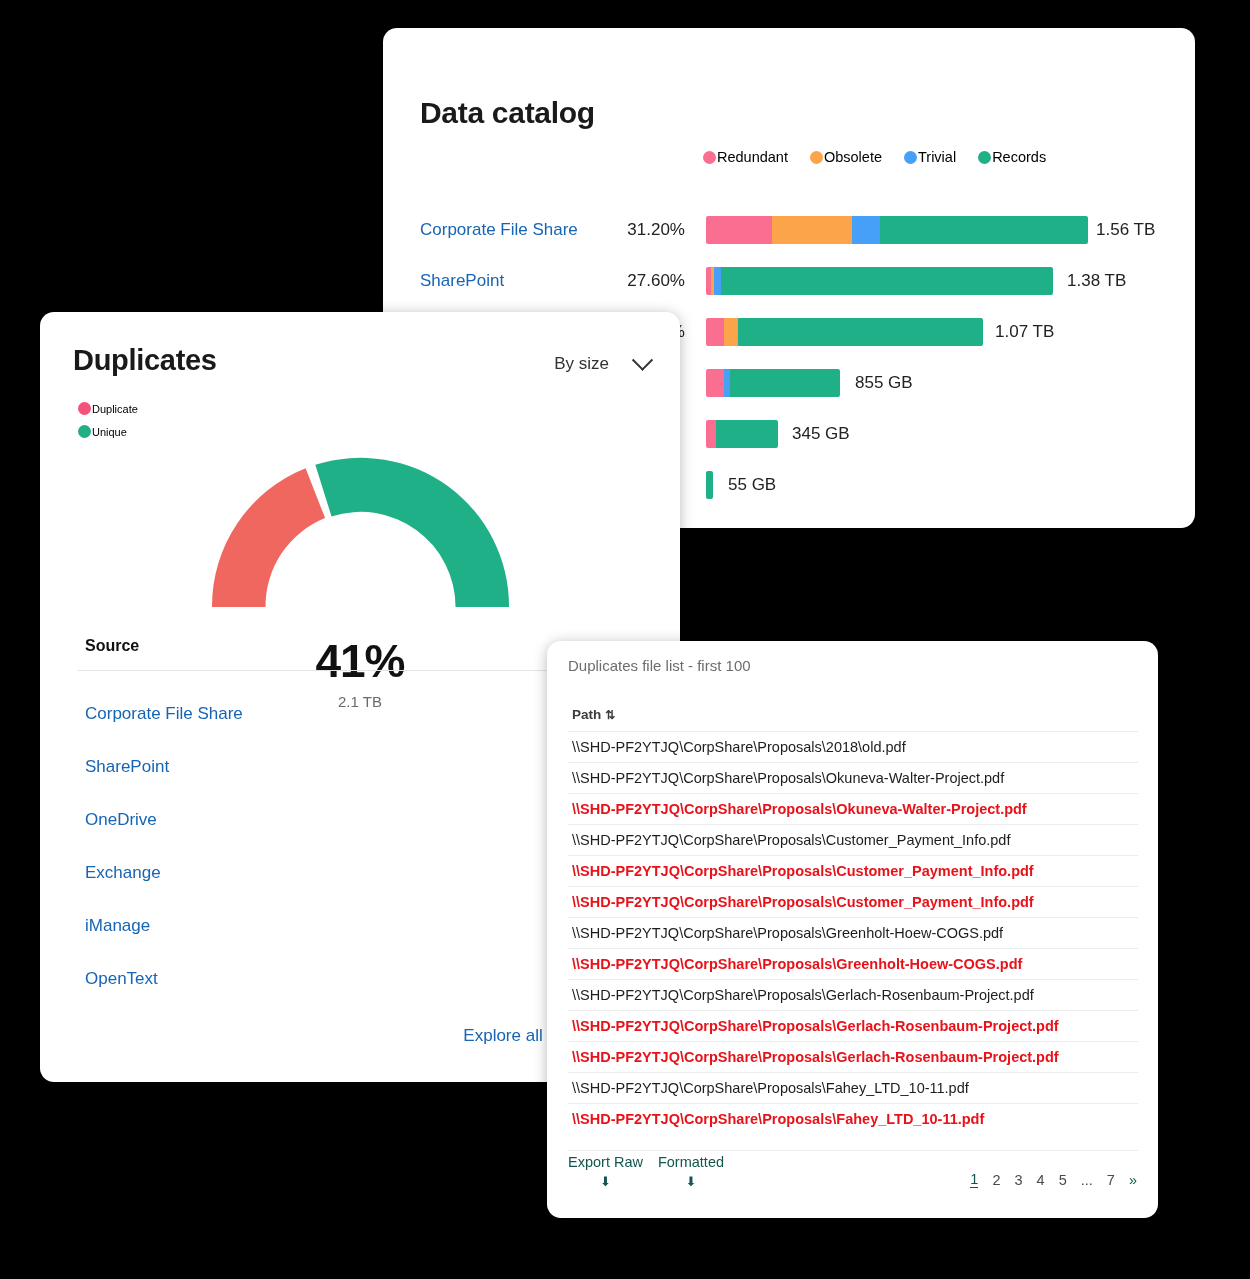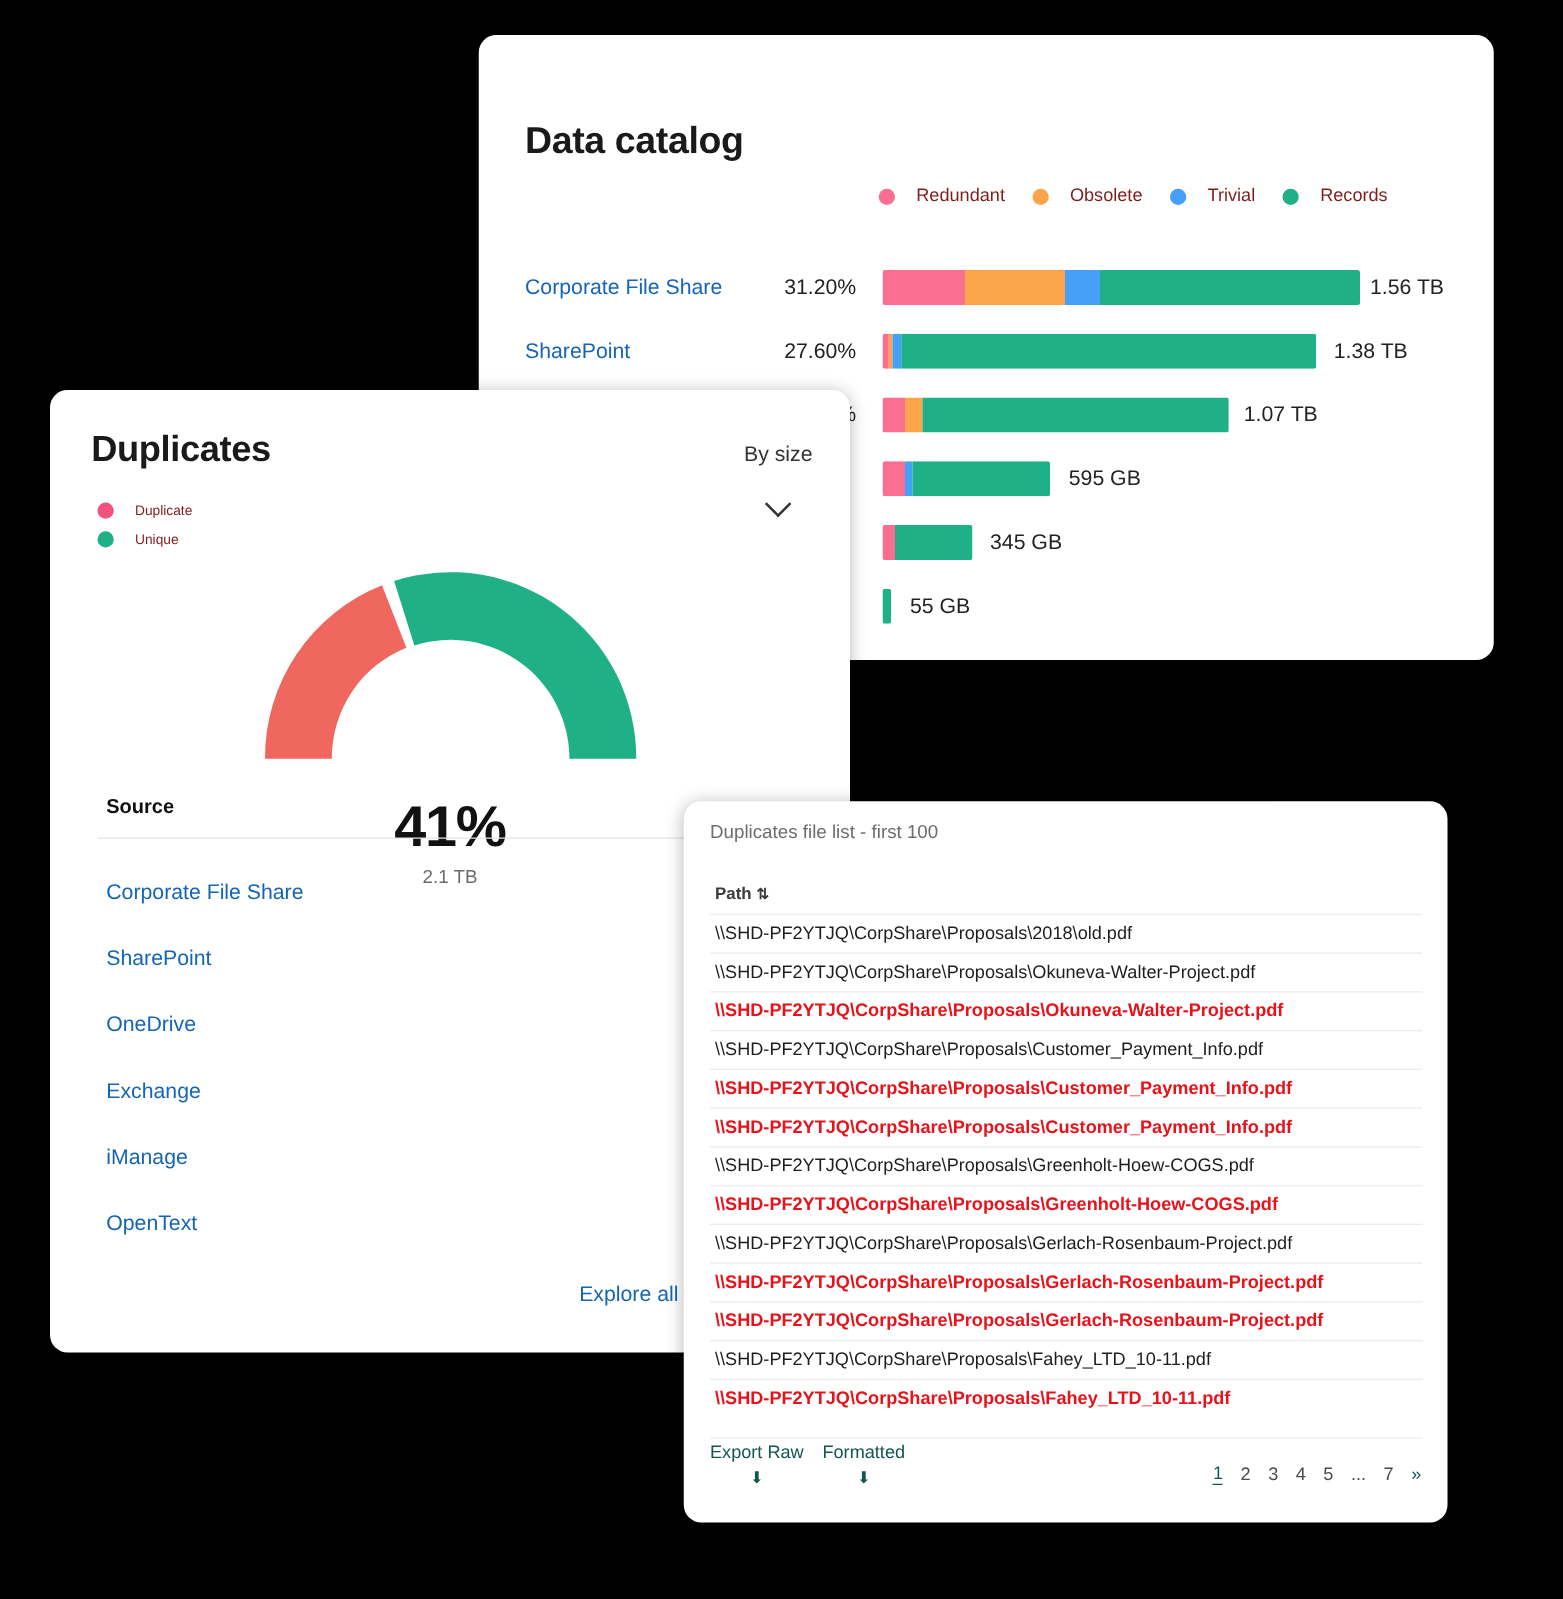--- a/index.html
+++ b/index.html
@@ -45,23 +45,23 @@
     position: absolute;
     left: 320px;
     top: 121px;
     display: flex;
     align-items: center;
     gap: 22px;
   }
   .legend-item {
     display: flex;
     align-items: center;
-    gap: 17px;
+    gap: 1px;
     font-size: 14.5px;
-    color: #7f1d1d;
+    color: #000000;
   }
   .legend-dot {
     width: 13px;
     height: 13px;
     border-radius: 50%;
     display: inline-block;
   }
 
   .catalog-rows {
     position: absolute;
@@ -129,21 +129,20 @@
   .dup-select {
     position: absolute;
     right: 30px;
     top: 42px;
     display: flex;
     align-items: center;
     gap: 26px;
     font-size: 17px;
     color: #333;
     cursor: pointer;
-    flex-direction: column;
   }
   .chev {
     width: 13px;
     height: 13px;
     border-right: 2px solid #333;
     border-bottom: 2px solid #333;
     transform: rotate(45deg) translate(-3px,-3px);
   }
   .dup-legend {
     position: absolute;
@@ -381,21 +380,21 @@
     </div>
 
     <div class="catalog-row">
       <div class="row-label"></div>
       <div class="row-pct"></div>
       <div class="row-bar" style="width:134px">
         <div class="seg" style="width:18px;background:#fa6e92"></div>
         <div class="seg" style="width:6px;background:#47a0f7"></div>
         <div class="seg" style="flex:1;background:#20b088"></div>
       </div>
-      <div class="row-size" style="left:472px">595 GB</div>
+      <div class="row-size" style="left:472px">855 GB</div>
     </div>
 
     <div class="catalog-row">
       <div class="row-label"></div>
       <div class="row-pct"></div>
       <div class="row-bar" style="width:72px">
         <div class="seg" style="width:10px;background:#fa6e92"></div>
         <div class="seg" style="flex:1;background:#20b088"></div>
       </div>
       <div class="row-size" style="left:409px">345 GB</div>

